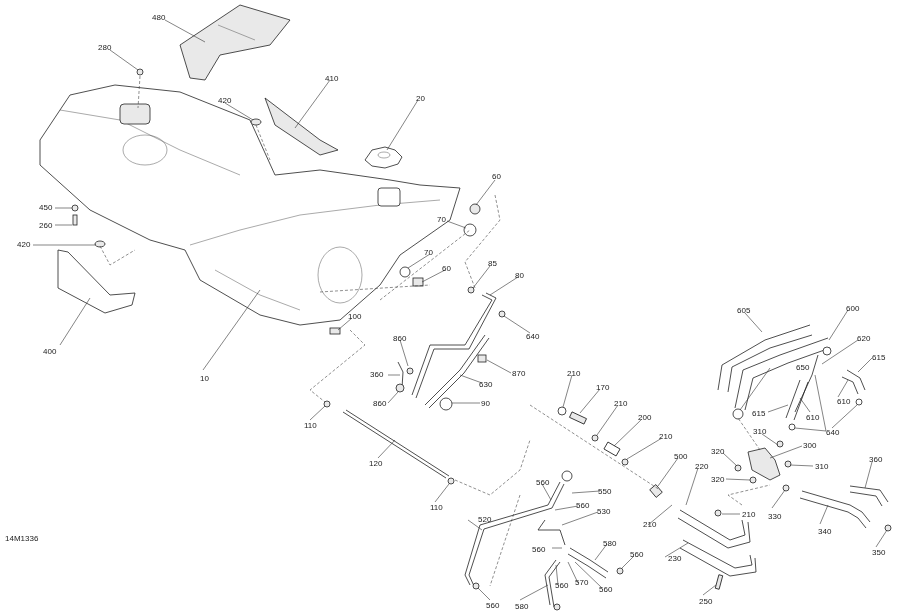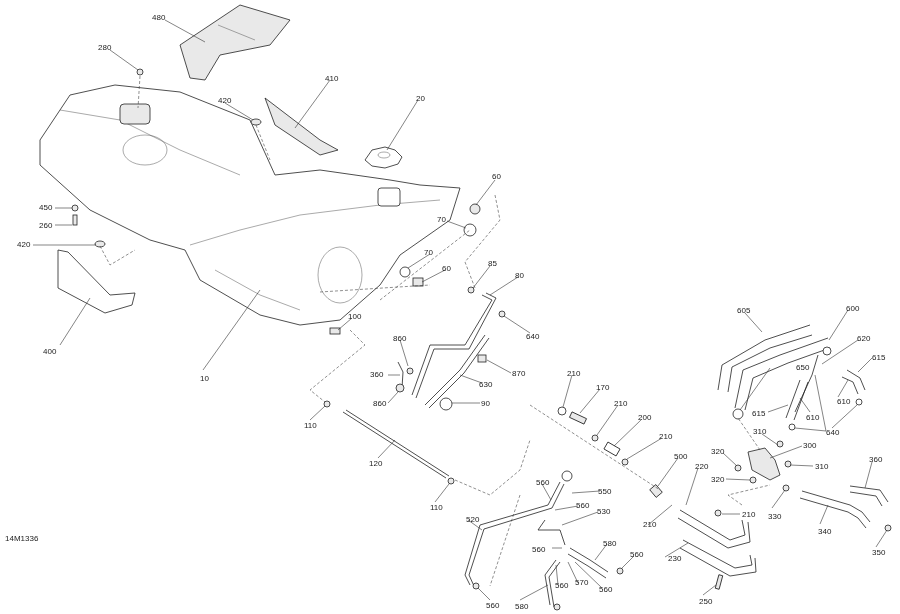--- a/index.html
+++ b/index.html
@@ -287,21 +287,21 @@
 <span class="callout" style="left:695px;top:463px">220</span>
 <span class="callout" style="left:369px;top:460px">120</span>
 <span class="callout" style="left:598px;top:488px">550</span>
 <span class="callout" style="left:536px;top:479px">560</span>
 <span class="callout" style="left:430px;top:504px">110</span>
 <span class="callout" style="left:768px;top:513px">330</span>
 <span class="callout" style="left:742px;top:511px">210</span>
 <span class="callout" style="left:576px;top:502px">560</span>
 <span class="callout" style="left:597px;top:508px">530</span>
 <span class="callout" style="left:818px;top:528px">340</span>
-<span class="callout" style="left:466px;top:516px">520</span>
+<span class="callout" style="left:478px;top:516px">520</span>
 <span class="callout" style="left:643px;top:521px">210</span>
 <span class="callout" style="left:532px;top:546px">560</span>
 <span class="callout" style="left:603px;top:540px">580</span>
 <span class="callout" style="left:668px;top:555px">230</span>
 <span class="callout" style="left:630px;top:551px">560</span>
 <span class="callout" style="left:872px;top:549px">350</span>
 <span class="callout" style="left:555px;top:582px">560</span>
 <span class="callout" style="left:575px;top:579px">570</span>
 <span class="callout" style="left:599px;top:586px">560</span>
 <span class="callout" style="left:486px;top:602px">560</span>

